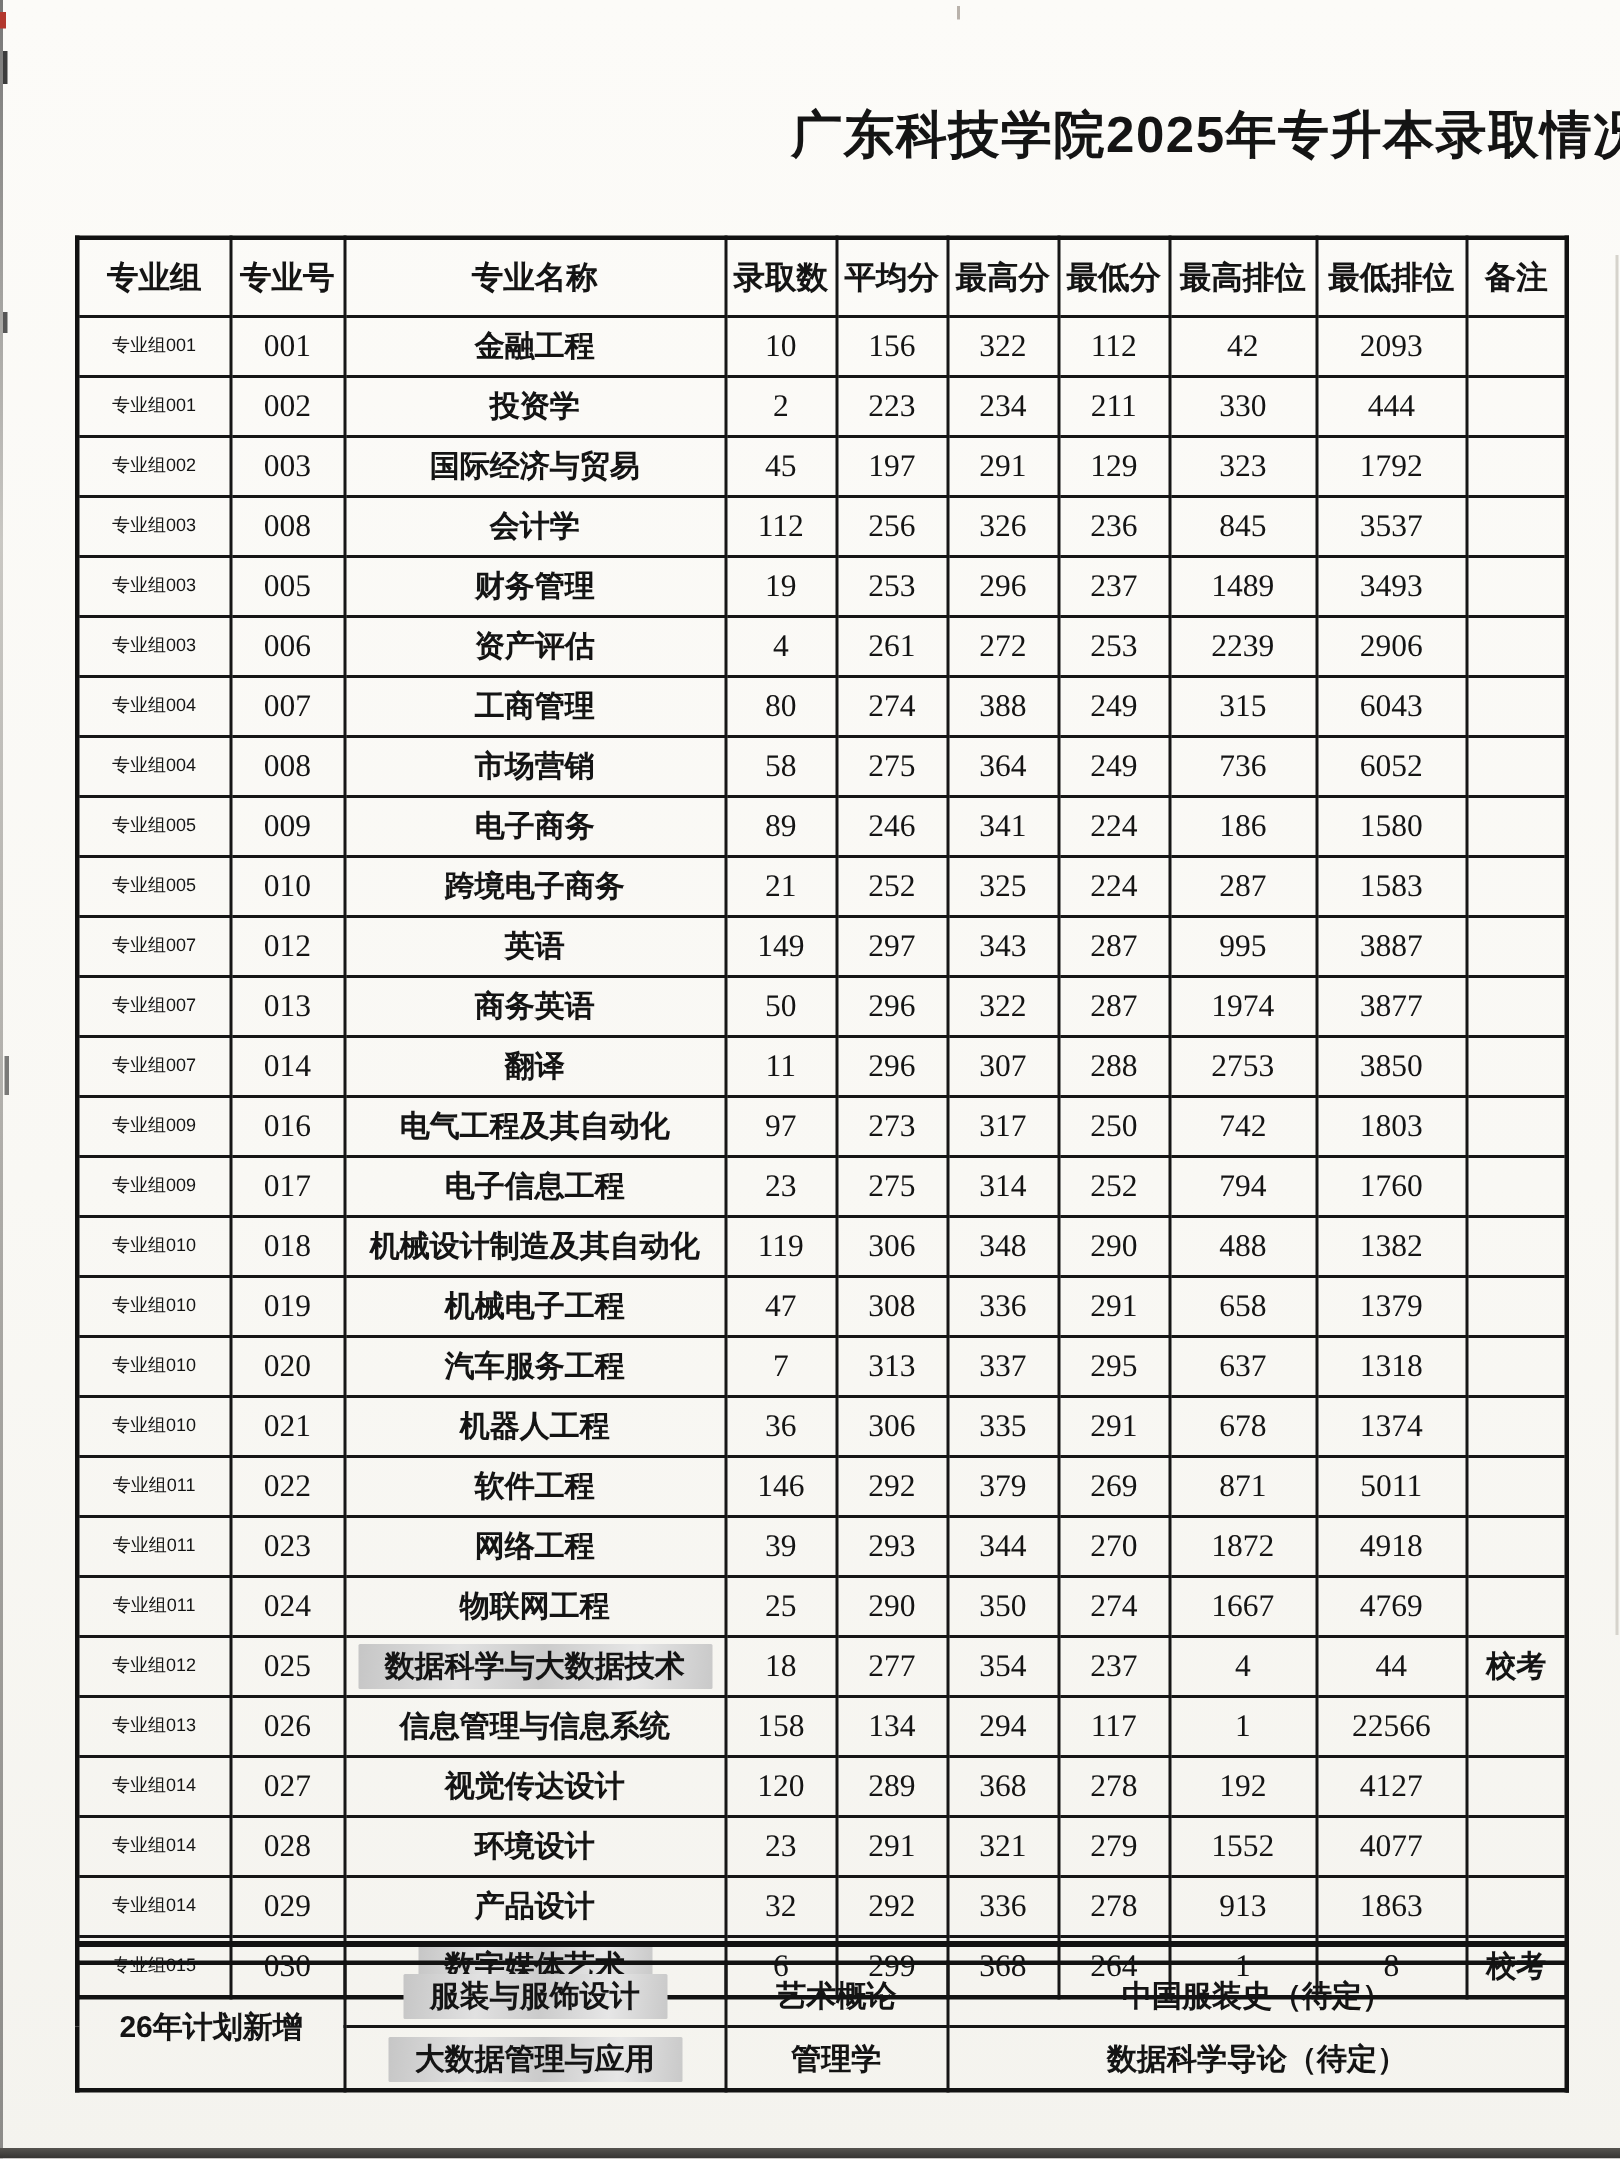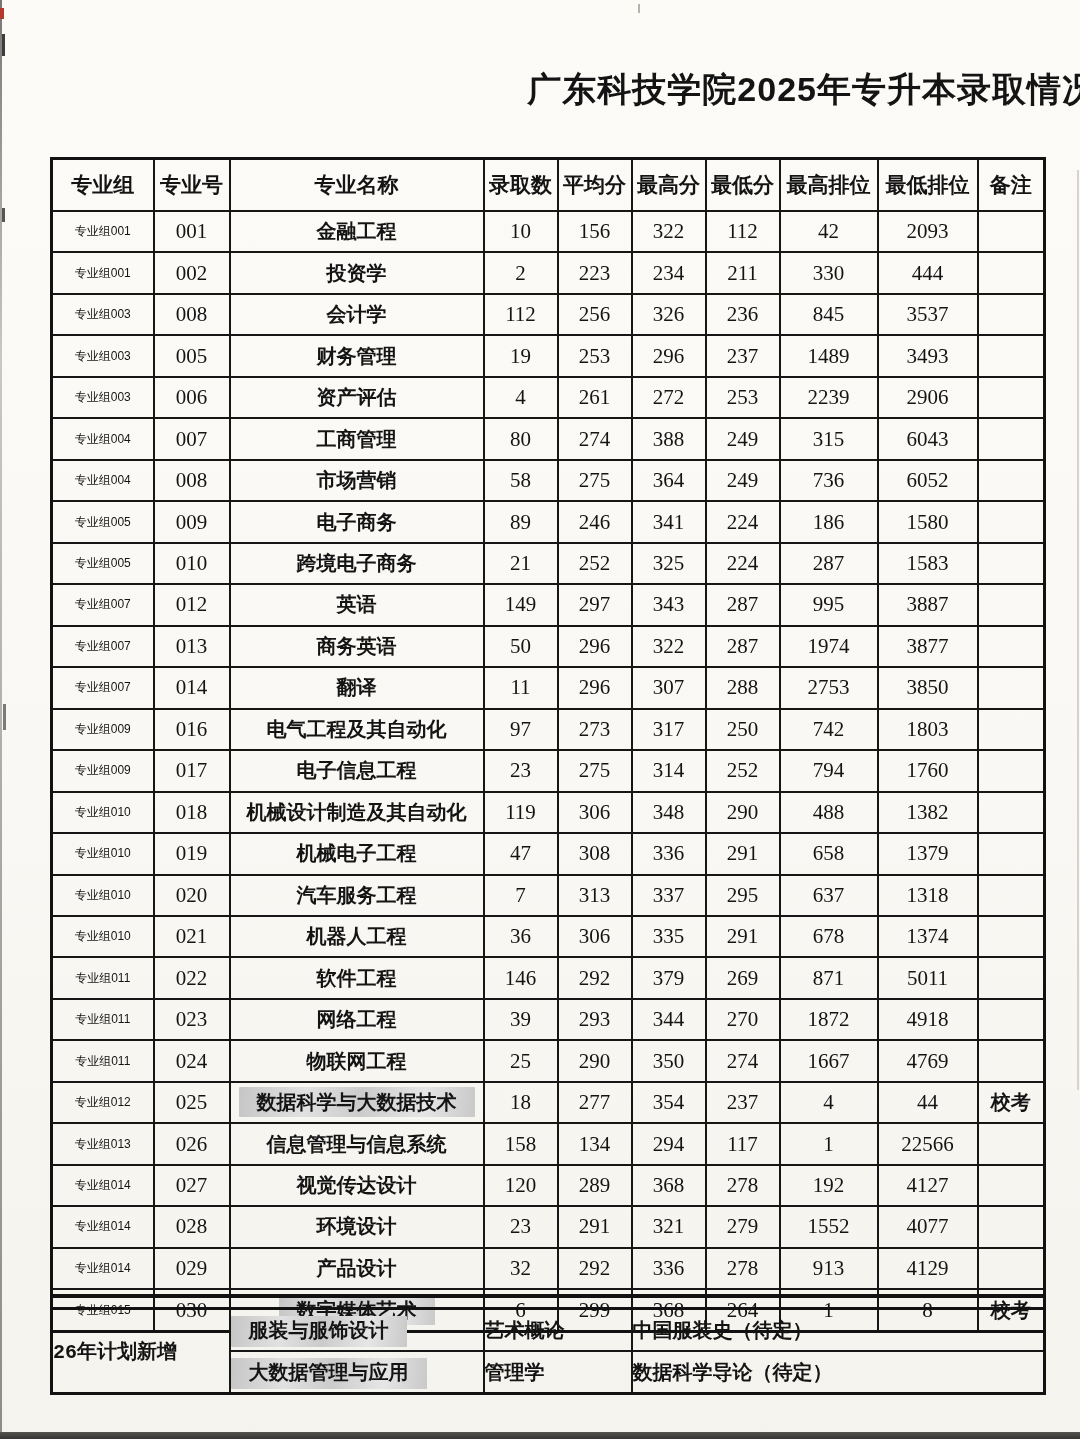--- a/index.html
+++ b/index.html
@@ -47,23 +47,23 @@
     width:996px; height:4px; background:#121212;
   }
   table.addendum {
     position:absolute; left:50px; top:1307px;
     width:993px;
     border-collapse:collapse; table-layout:fixed;
     border:3px solid #121212;
   }
   table.addendum td {
     border:2px solid #161616;
-    height:40px; text-align:left; vertical-align:middle;
+    height:40px; text-align:center; vertical-align:middle;
     padding:0; overflow:hidden; white-space:nowrap;
-    font-size:20px; font-weight:700;font-family:Liberation Mono, monospace;
+    font-size:20px; font-weight:700;
   }
   
   .left-edge {
     position:absolute; left:0; top:0; width:2px; height:100%;
     background:linear-gradient(180deg,#4a4a4a,#b9b7b2 25%,#8e8c88 60%,#6a6967 100%);
     opacity:.75;
   }
   .scan-tick-1 { position:absolute; left:2px; top:34px;  width:3px; height:22px; background:#3c3c3c; }
   .scan-tick-2 { position:absolute; left:2px; top:208px; width:3px; height:14px; background:#565656; }
   .scan-tick-3 { position:absolute; left:3px; top:704px; width:3px; height:26px; background:#7a7a78; }
@@ -133,20 +133,32 @@
         <td class="c-major">投资学</td>
         <td class="c-count">2</td>
         <td class="c-avg">223</td>
         <td class="c-max">234</td>
         <td class="c-min">211</td>
         <td class="c-toprank">330</td>
         <td class="c-botrank">444</td>
         <td class="c-remark"></td>
       </tr>
       <tr>
+        <td class="c-group">专业组002</td>
+        <td class="c-no">003</td>
+        <td class="c-major">国际经济与贸易</td>
+        <td class="c-count">45</td>
+        <td class="c-avg">197</td>
+        <td class="c-max">291</td>
+        <td class="c-min">129</td>
+        <td class="c-toprank">323</td>
+        <td class="c-botrank">1792</td>
+        <td class="c-remark"></td>
+      </tr>
+      <tr>
         <td class="c-group">专业组003</td>
         <td class="c-no">008</td>
         <td class="c-major">会计学</td>
         <td class="c-count">112</td>
         <td class="c-avg">256</td>
         <td class="c-max">326</td>
         <td class="c-min">236</td>
         <td class="c-toprank">845</td>
         <td class="c-botrank">3537</td>
         <td class="c-remark"></td>
@@ -417,21 +429,21 @@
       </tr>
       <tr>
         <td class="c-group">专业组014</td>
         <td class="c-no">029</td>
         <td class="c-major">产品设计</td>
         <td class="c-count">32</td>
         <td class="c-avg">292</td>
         <td class="c-max">336</td>
         <td class="c-min">278</td>
         <td class="c-toprank">913</td>
-        <td class="c-botrank">4129</td>
+        <td class="c-botrank">1863</td>
         <td class="c-remark"></td>
       </tr>
       <tr>
         <td class="c-group">专业组015</td>
         <td class="c-no">030</td>
         <td class="c-major"><span class="hl">数字媒体艺术</span></td>
         <td class="c-count">6</td>
         <td class="c-avg">299</td>
         <td class="c-max">368</td>
         <td class="c-min">264</td>

